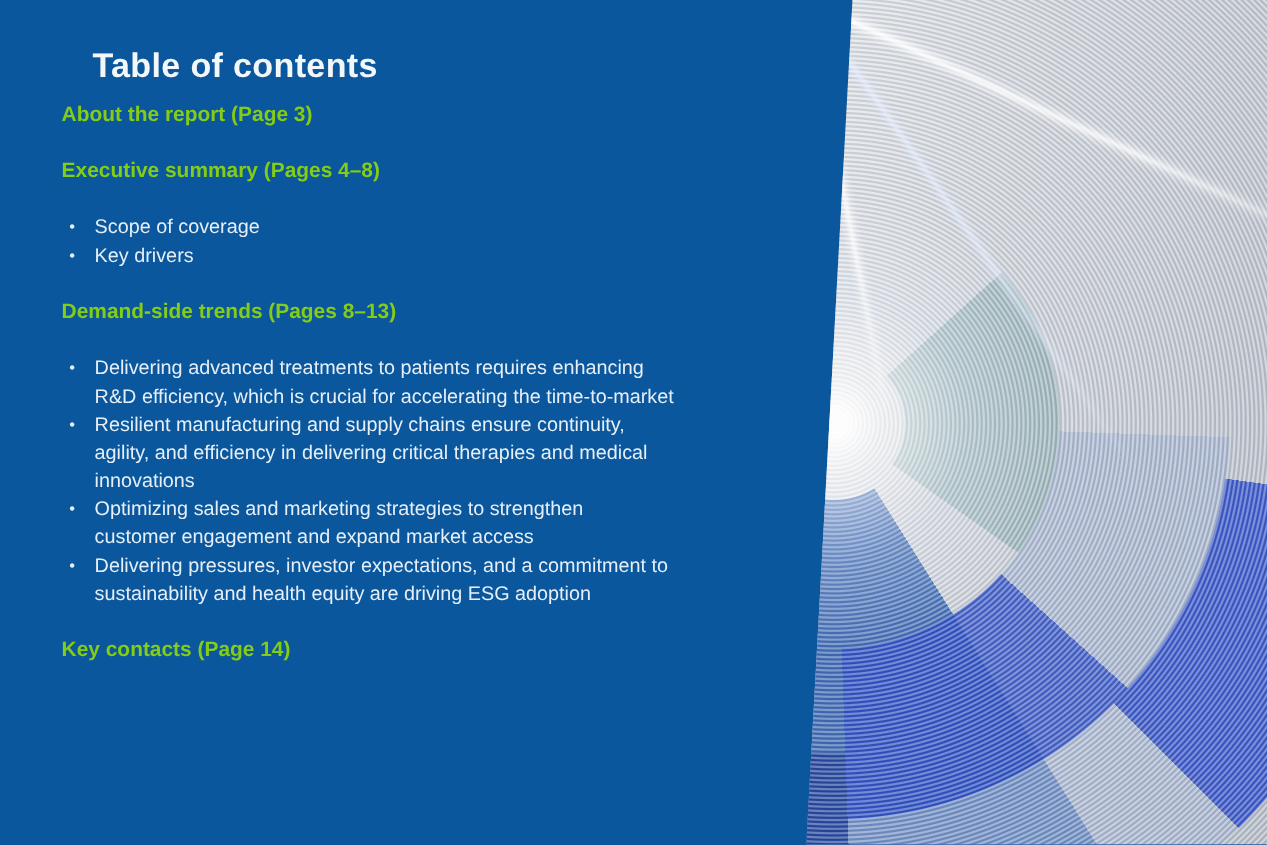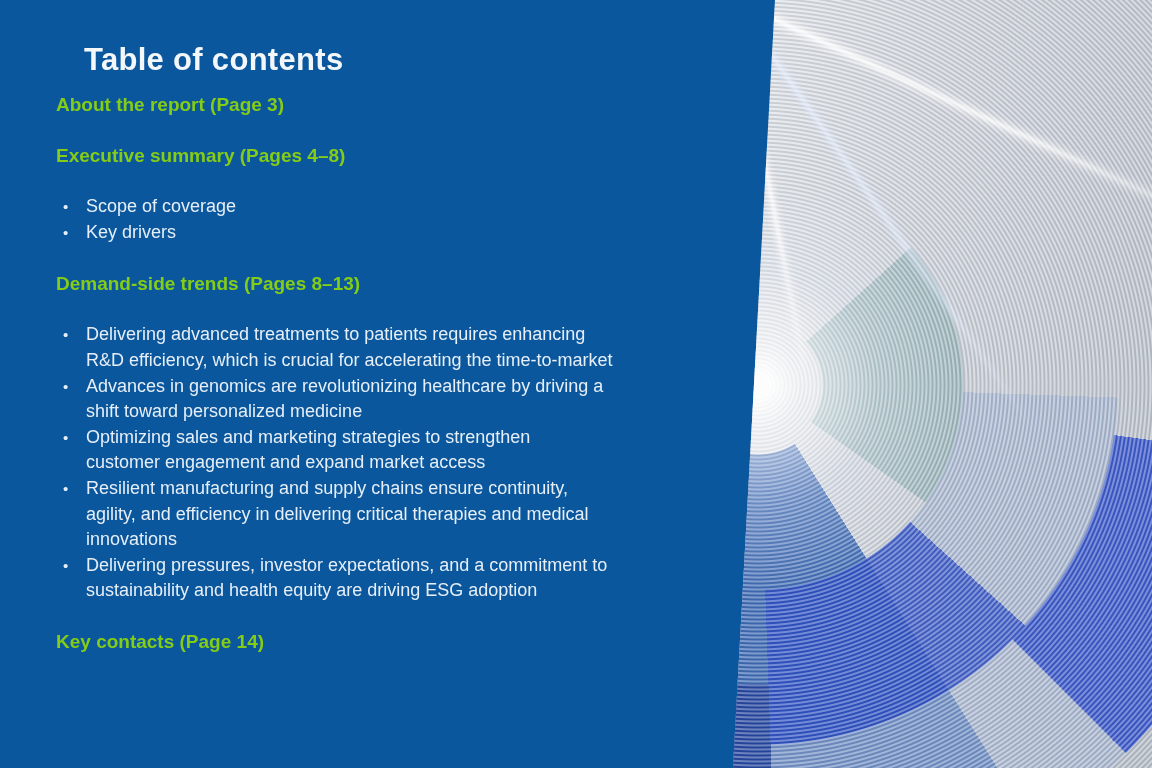--- a/index.html
+++ b/index.html
@@ -146,29 +146,26 @@
         <span class="bt">Key drivers</span></li>
     </ul>
 
     <div class="heading">Demand-side trends (Pages 8–13)</div>
 
     <ul class="bullets">
       <li>
         <span class="bt">Delivering advanced treatments to patients requires enhancing
 R&amp;D efficiency, which is crucial for accelerating the time-to-market</span></li>
       <li>
-        <span class="bt">Advances in genomics are revolutionizing healthcare by driving a
-shift toward personalized medicine</span></li>
+        <span class="bt">Resilient manufacturing and supply chains ensure continuity,
+agility, and efficiency in delivering critical therapies and medical
+innovations</span></li>
       <li>
         <span class="bt">Optimizing sales and marketing strategies to strengthen
 customer engagement and expand market access</span></li>
-      <li>
-        <span class="bt">Resilient manufacturing and supply chains ensure continuity,
-agility, and efficiency in delivering critical therapies and medical
-innovations</span></li>
       <li>
         <span class="bt">Delivering pressures, investor expectations, and a commitment to
 sustainability and health equity are driving ESG adoption</span></li>
     </ul>
 
     <div class="heading">Key contacts (Page 14)</div>
 
   </div>
 
   <div class="art">

